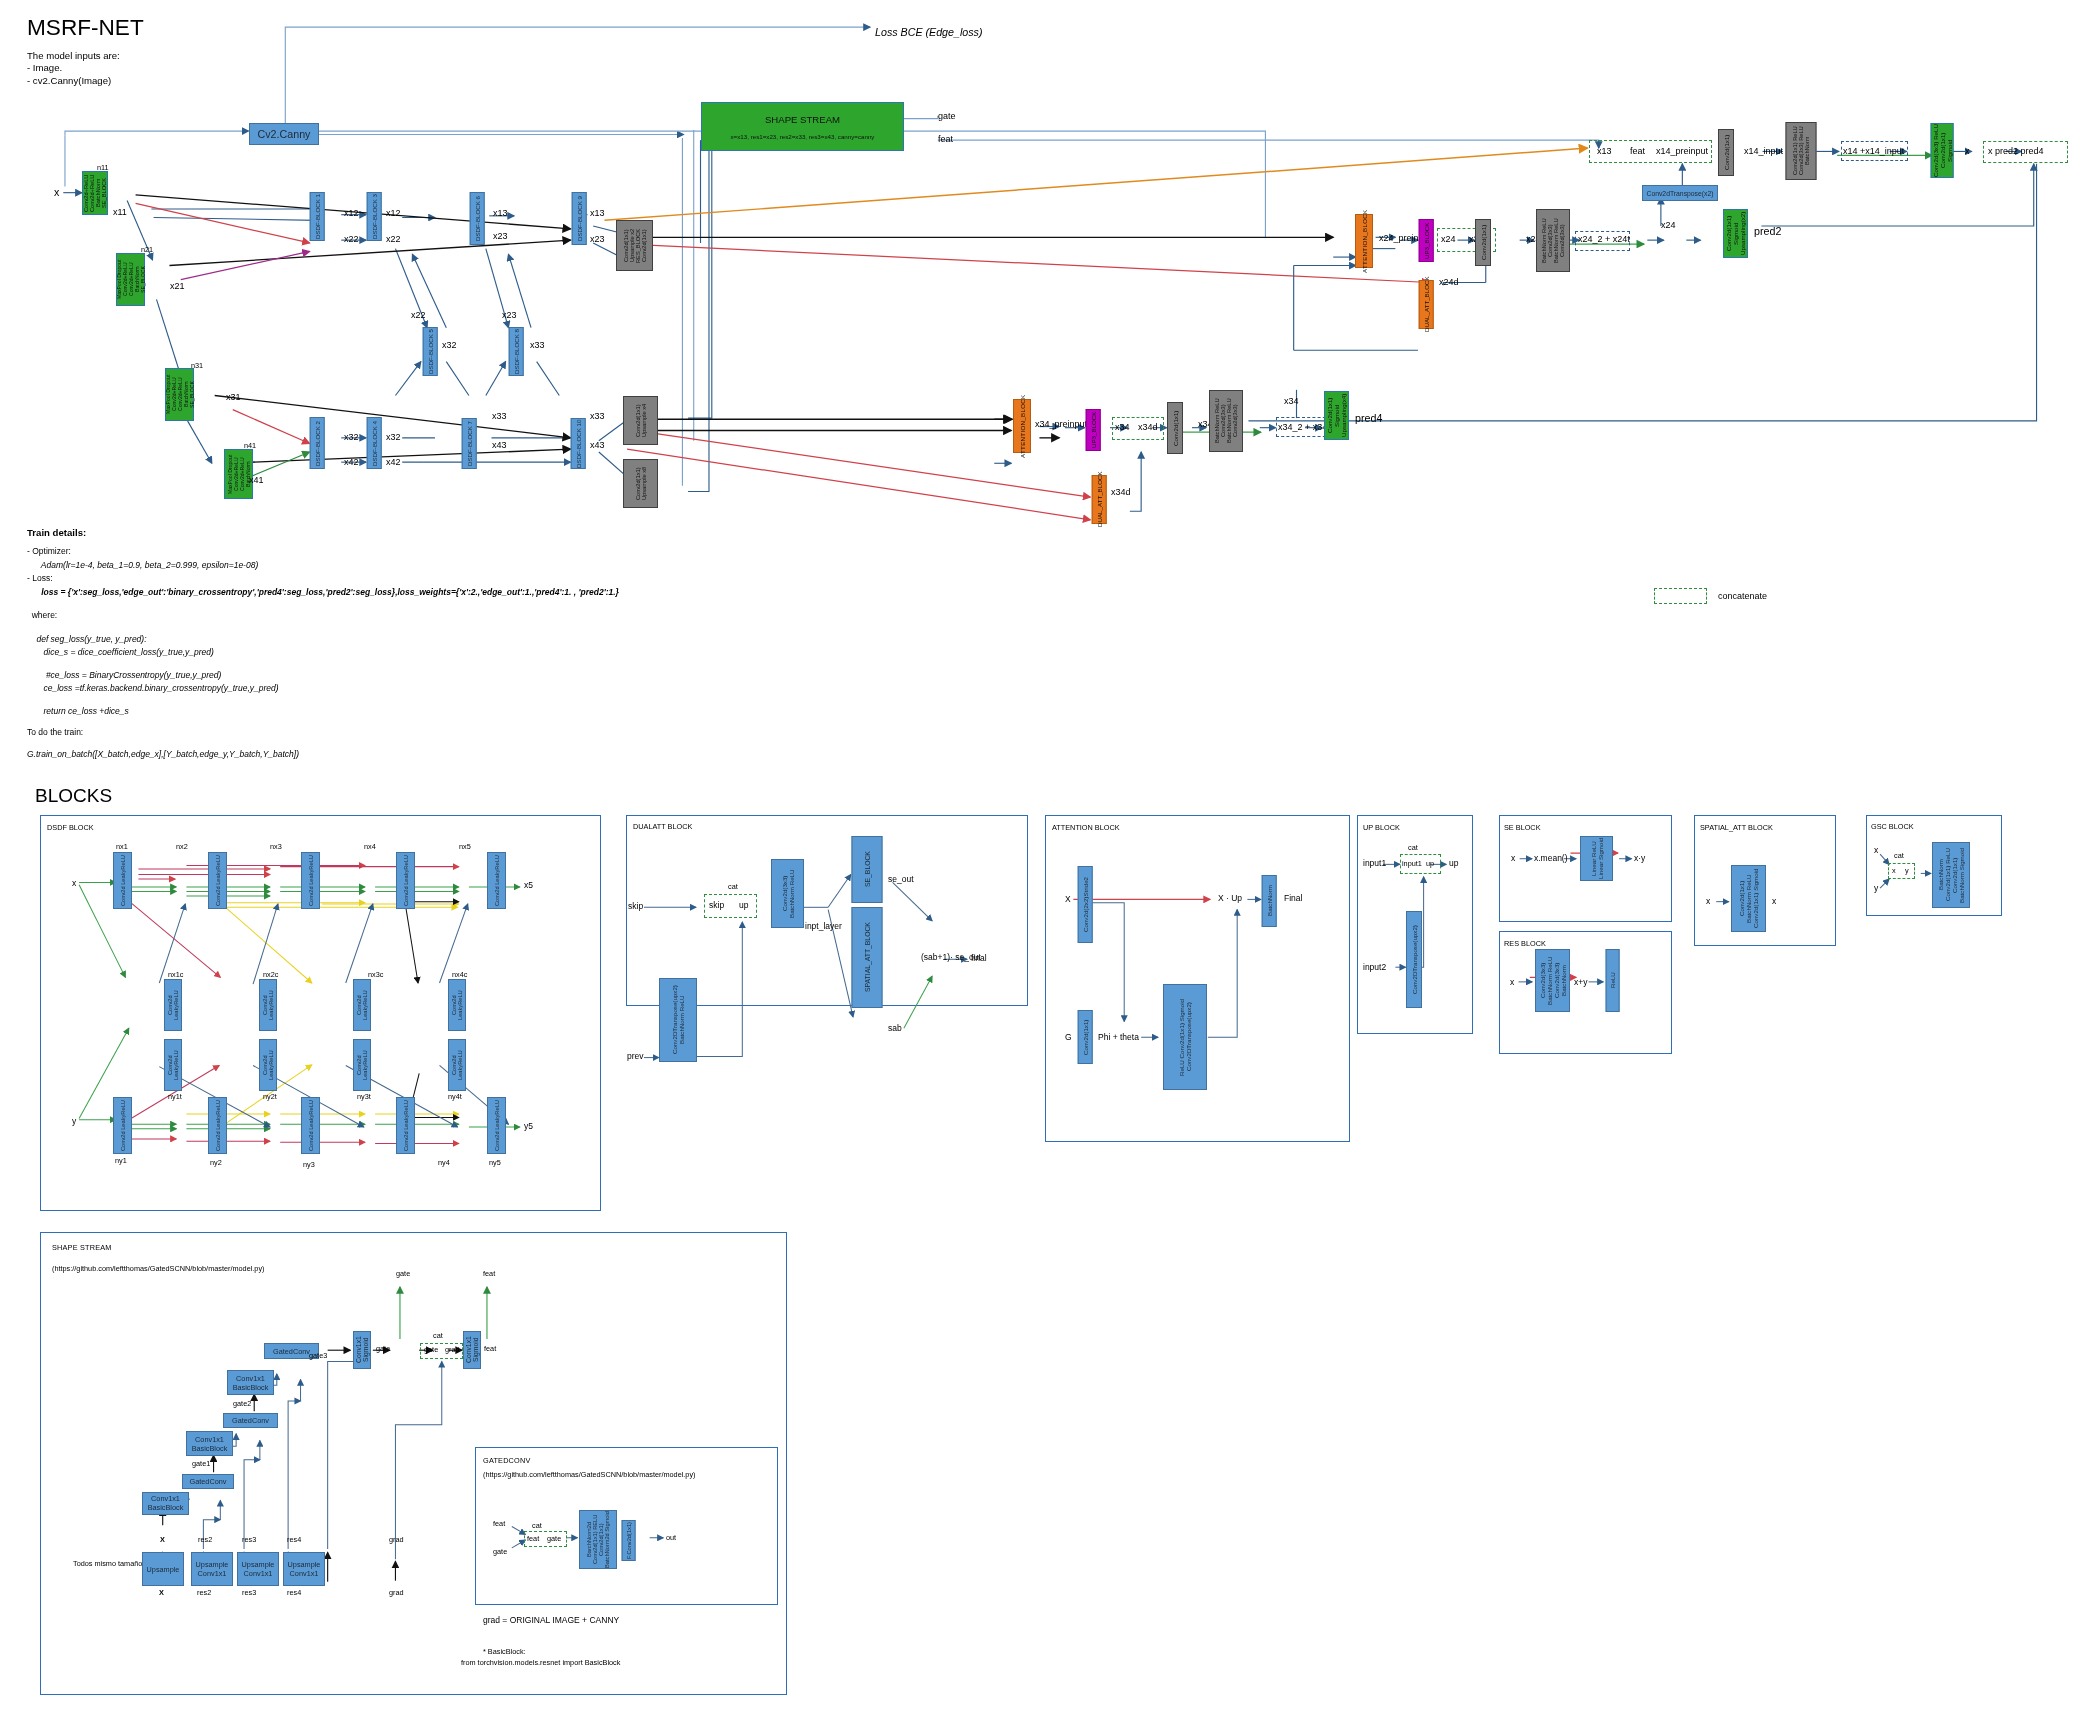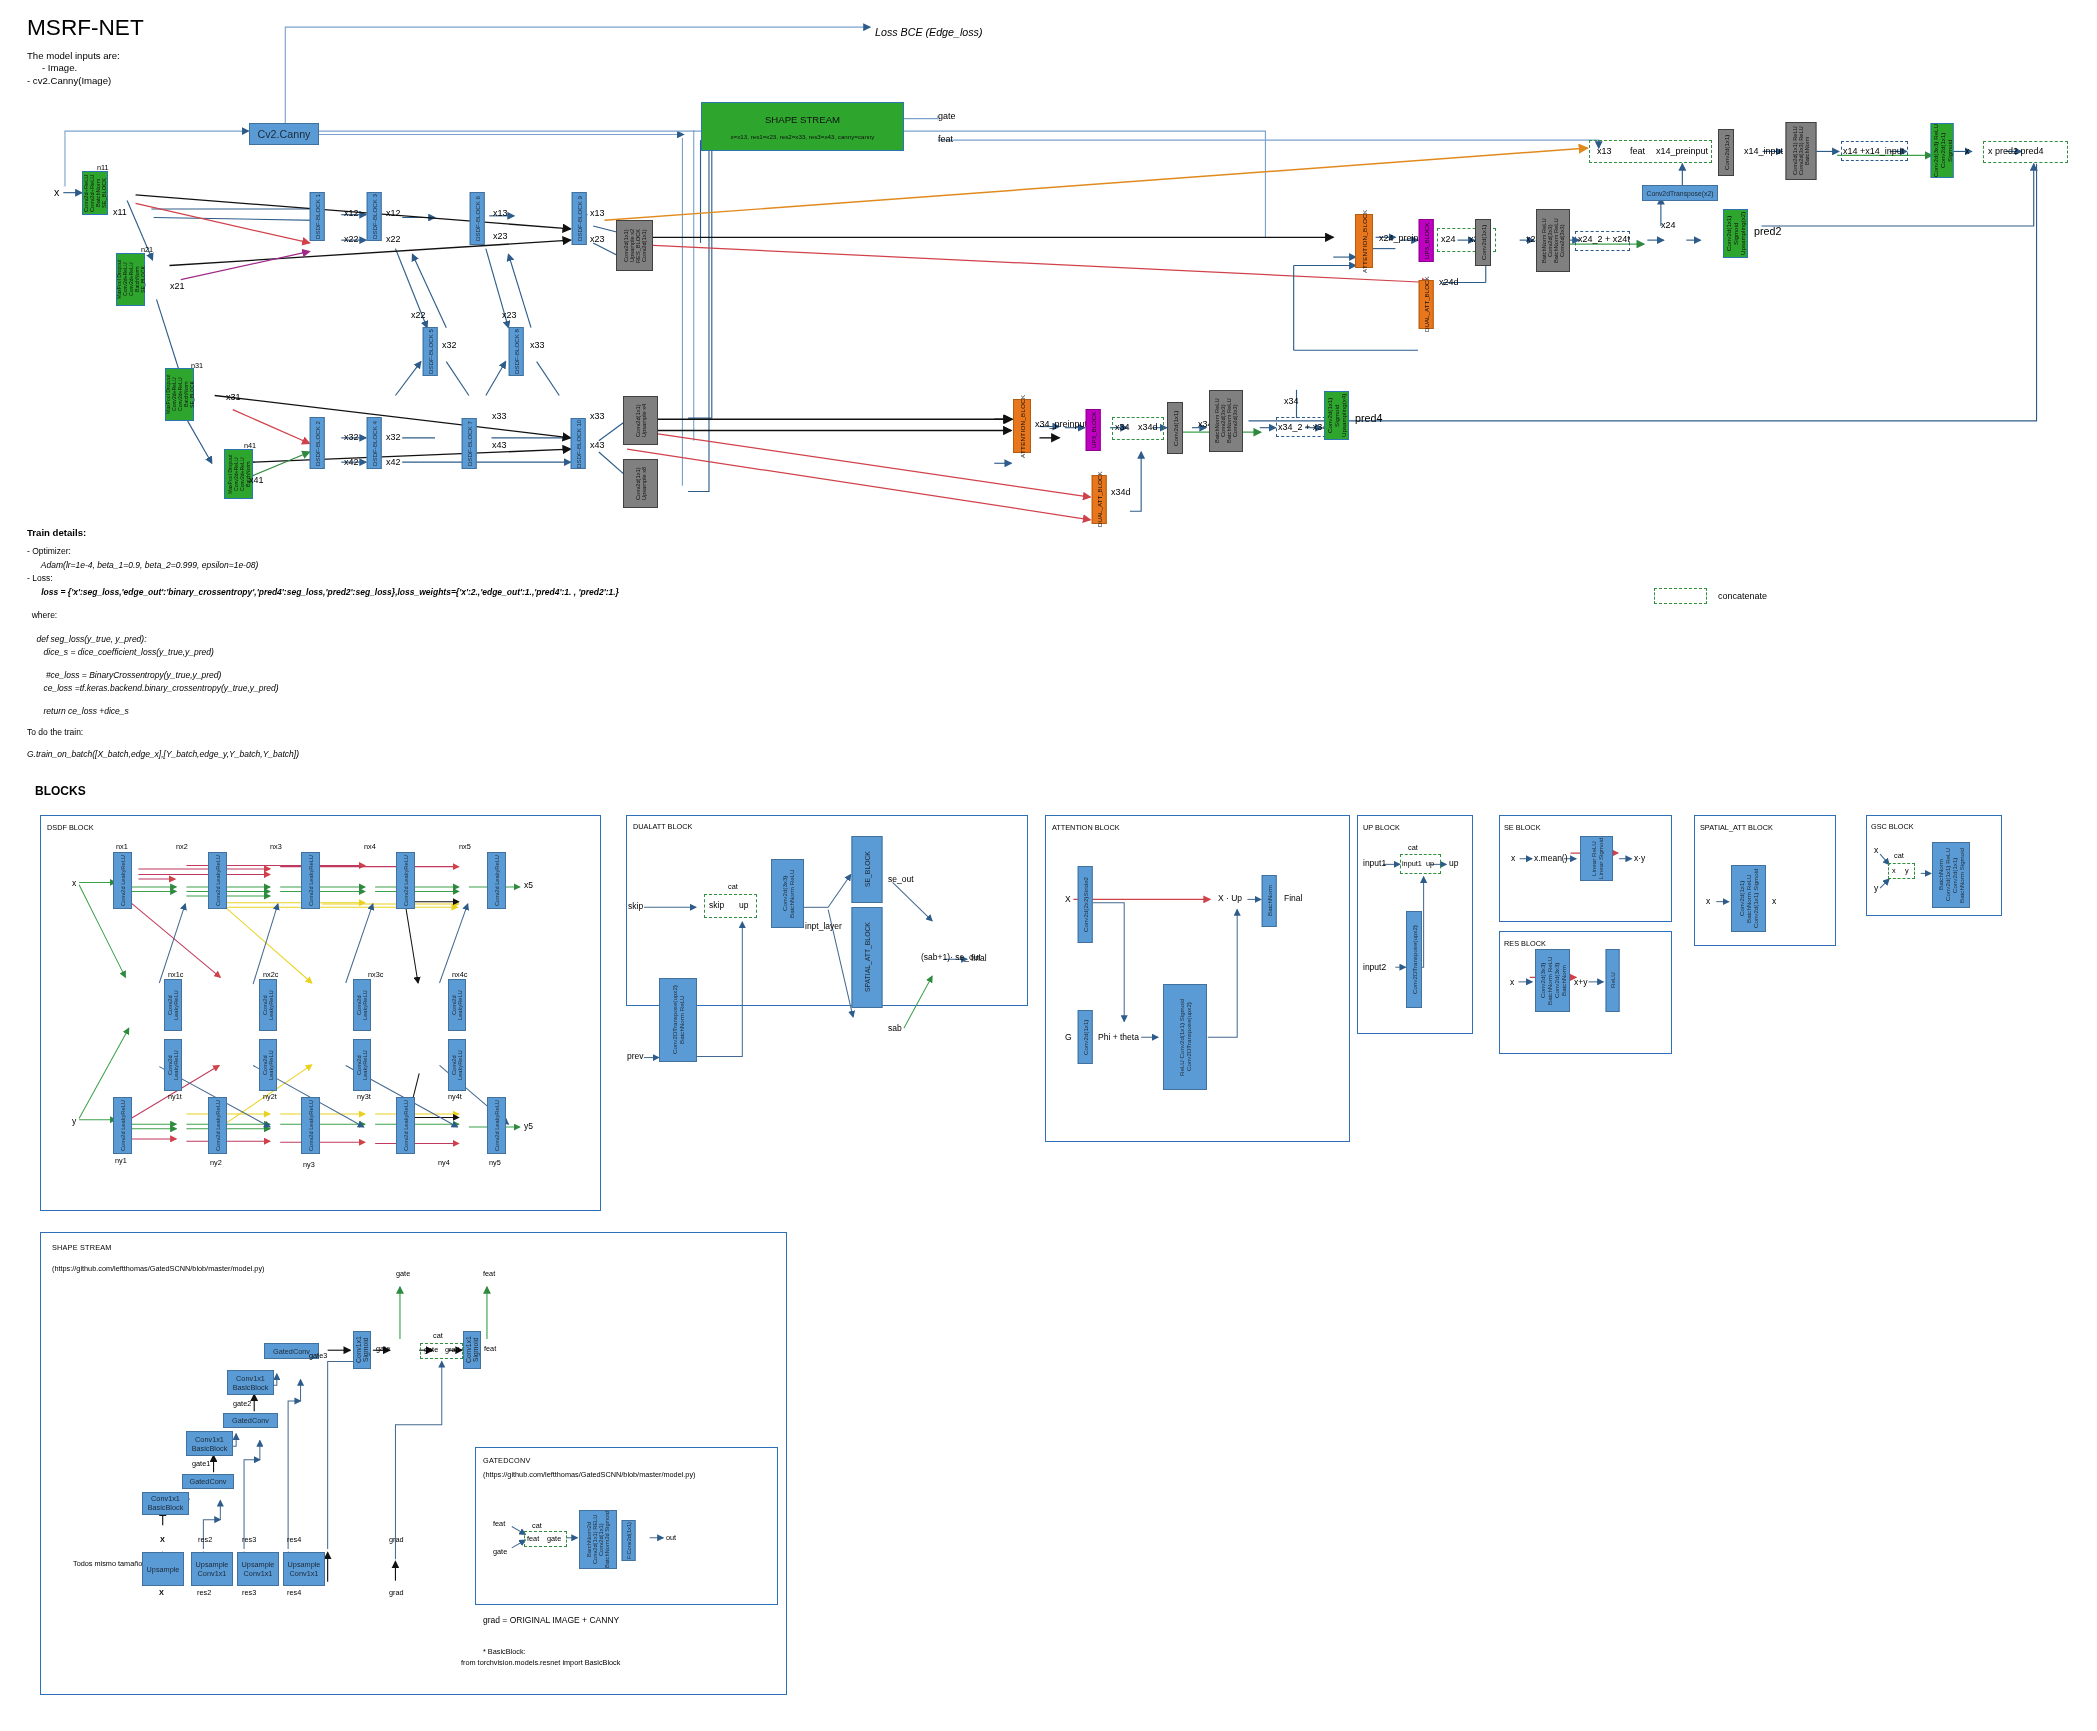--- a/index.html
+++ b/index.html
@@ -20,21 +20,21 @@
   .green{background:#2ea62e;border:0.6px solid #2e75b6;color:#101010;}
   .gray{background:#808080;border:0.6px solid #404040;color:#111;}
   .orange{background:#e8761d;border:0.6px solid #b35d12;color:#101010;}
   .purple{background:#c000c0;border:0.6px solid #8e008e;color:#101010;}
   .vert{writing-mode:vertical-rl;transform:rotate(180deg);}
   .cat{border:1.1px dashed #2f8f3f;background:transparent;}
   .sumbox{border:1.7px dashed #2e5c8a;background:transparent;}
   .panel{border:1.7px solid #2e6fb7;background:#fff;}
 
   svg.lay{position:absolute;left:0;top:0;pointer-events:none;}
-  .blocks-hd{font-size:12px;font-weight:bold;}
+  .blocks-hd{font-size:19px;}
 </style>
 </head>
 <body>
 
 <div id="root">
 
   <svg class="lay" width="2097" height="1731" viewBox="0 0 3712 3064">
     <defs>
       <marker id="ab" markerWidth="7" markerHeight="7" refX="6" refY="3.5" orient="auto">
         <polygon points="0 0, 7 3.5, 0 7" fill="#2e5c8a"></polygon>
@@ -190,21 +190,21 @@
     </g>
     <g stroke="#3aa04a" stroke-width="2.2" fill="none">
       <path d="M2090 765 L2232 765" marker-end="url(#ag)"></path>
       <path d="M2735 432 L2910 432" marker-end="url(#ag)"></path>
       <path d="M3252 275 L3420 275" marker-end="url(#ag)"></path>
     </g>
   </svg>
 
   <div class="txt title" style="left:27px;top:14.7px;">MSRF-NET</div>
   <div class="txt body-t" style="left:27px;top:50px;">The model inputs are:</div>
-  <div class="txt body-t" style="left:42px;top:62px;text-align:right;">- Image.</div>
+  <div class="txt body-t" style="left:27px;top:62px;text-align:right;">- Image.</div>
   <div class="txt body-t" style="left:27px;top:75px;">- cv2.Canny(Image)</div>
 
   <div class="txt lbl" style="left:875px;top:26px;font-style:italic;">Loss BCE (Edge_loss)</div>
 
   <div class="box blue" style="left:249px;top:123px;width:70px;height:21.5px;font-size:10.7px;">Cv2.Canny</div>
 
   <div class="box green" style="left:701px;top:102px;width:203px;height:49px;flex-direction:column;">
     <span style="font-size:9.6px;">SHAPE STREAM</span>
     <span style="font-size:6.2px;margin-top:8px;">x=x13, res1=x23, res2=x33, res3=x43, canny=canny</span>
   </div>

